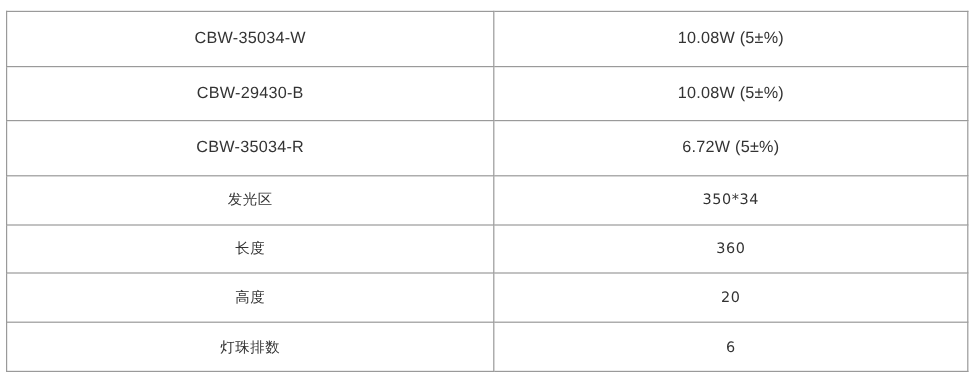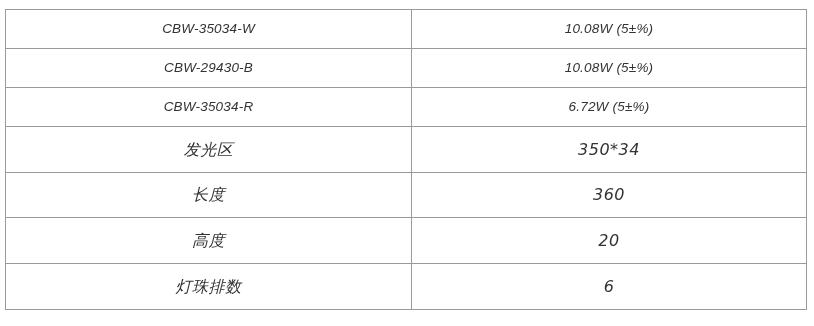--- a/index.html
+++ b/index.html
@@ -15,21 +15,20 @@
     font-family: "Liberation Sans", "DejaVu Sans", sans-serif;
     -webkit-font-smoothing: antialiased;
   }
 
   #spec-table-wrapper {
     position: absolute;
     left: 5px;
     top: 9px;
     width: 801px;
     height: 256px;
-    font-style: italic;
   }
 
   table.spec-table {
     width: 801px;
     height: 301px;
     border-collapse: collapse;
     table-layout: fixed;
     background: #ffffff;
   }
 
@@ -53,21 +52,21 @@
     letter-spacing: 0.2px;
   }
 
   table.spec-table td.cell-value {
     letter-spacing: 0.2px;
   }
 
   
   table.spec-table td.cell-cjk {
     font-family: "DejaVu Sans", "Liberation Sans", sans-serif;
-    font-size: 16px;
+    font-size: 12px;
     letter-spacing: 0.5px;
   }
 </style>
 </head>
 <body>
 
 <div id="spec-table-wrapper">
   <table class="spec-table">
     <colgroup>
       <col class="col-param">

